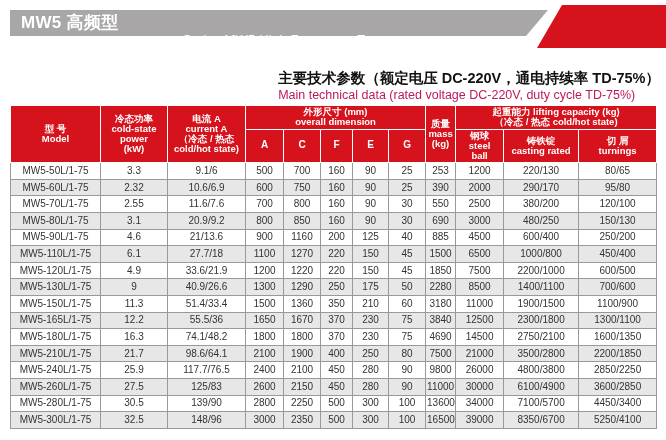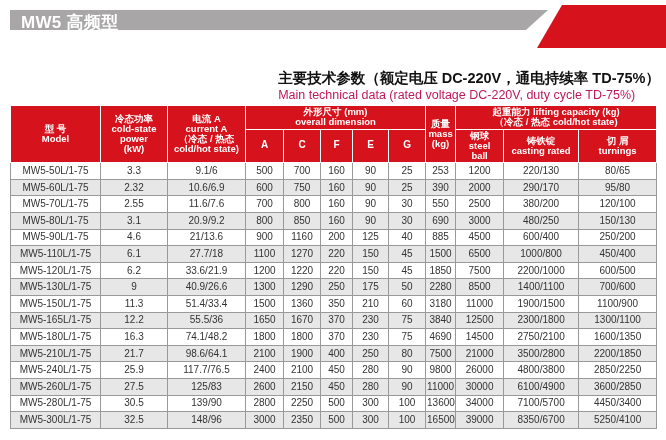--- a/index.html
+++ b/index.html
@@ -10,21 +10,21 @@
     --ink:#333;
   }
   html,body{margin:0;padding:0;background:#fff;}
   .page{
     position:relative;width:666px;height:440px;background:#fff;overflow:hidden;
     font-family:"Liberation Sans","DejaVu Sans",sans-serif;
   }
   
   .banner{position:absolute;left:0;top:0;width:666px;height:55px;}
   .banner-bar{
-    position:absolute;left:10px;top:10px;width:538px;height:20px;
+    position:absolute;left:10px;top:10px;width:538px;height:26px;
     background:var(--banner-gray);color:#fff;
     clip-path:polygon(0 0,100% 0,calc(100% - 22px) 100%,0 100%);
     padding:3px 0 0 11px;box-sizing:border-box;
   }
   .banner-title{font-size:17px;font-weight:bold;line-height:1.15;letter-spacing:.3px;}
   .banner-sub{font-size:13px;line-height:1.15;letter-spacing:.2px;text-align:center;}
   .red-flag{
     position:absolute;right:0;top:5px;width:129px;height:43px;background:var(--accent);
     clip-path:polygon(25px 0,100% 0,100% 100%,0 100%);
   }
@@ -202,21 +202,21 @@
           <td>220</td>
           <td>150</td>
           <td>45</td>
           <td>1500</td>
           <td>6500</td>
           <td>1000/800</td>
           <td>450/400</td>
         </tr>
         <tr>
           <td>MW5-120L/1-75</td>
-          <td>6.2</td>
+          <td>4.9</td>
           <td>33.6/21.9</td>
           <td>1200</td>
           <td>1220</td>
           <td>220</td>
           <td>150</td>
           <td>45</td>
           <td>1850</td>
           <td>7500</td>
           <td>2200/1000</td>
           <td>600/500</td>

